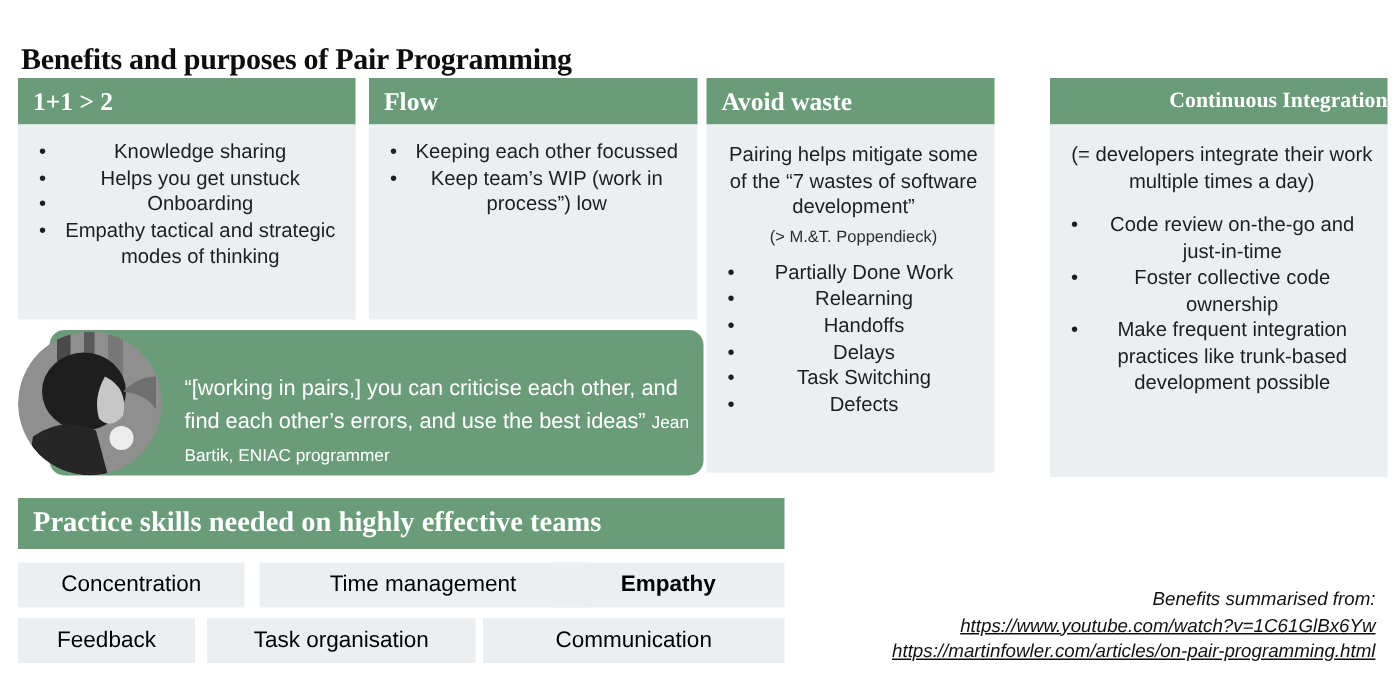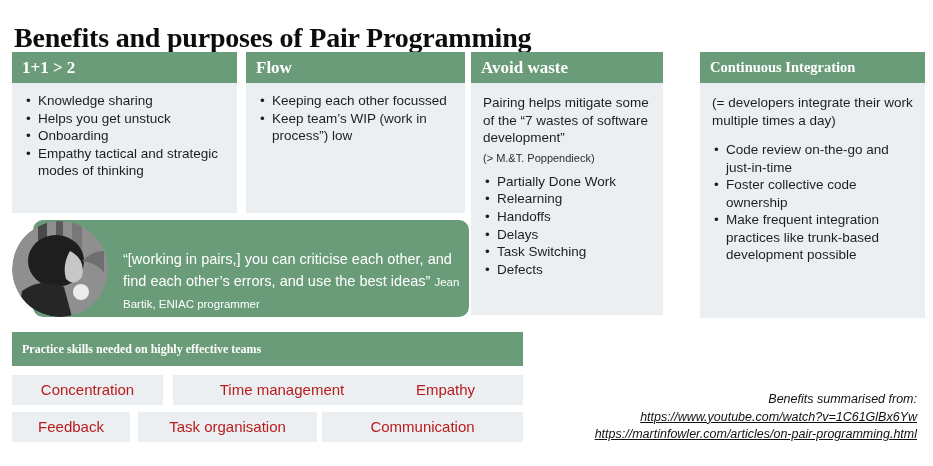--- a/index.html
+++ b/index.html
@@ -1,34 +1,34 @@
 <!DOCTYPE html>
 <html><head>
 <meta charset="utf-8">
 <style>
   html,body{margin:0;padding:0;background:#fff;}
   .slide{
     position:relative;width:933px;height:466px;background:#ffffff;
     font-family:"Liberation Sans",sans-serif;color:#1b1f23;overflow:hidden;
   }
   .title{
-    position:absolute;left:14px;top:3px;
-    font-family:"Liberation Serif",serif;font-weight:700;font-size:28px;
+    position:absolute;left:14px;top:16px;
+    font-family:"Liberation Serif",serif;font-weight:700;font-size:20px;
     letter-spacing:-0.2px;color:#0d0d0d;
   }
   .col{position:absolute;top:52px;}
   .col-header{
     background:#6a9c79;color:#ffffff;height:31px;line-height:31px;
     font-family:"Liberation Serif",serif;font-weight:700;font-size:17px;
     padding:0 0 0 10px;box-sizing:border-box;
   }
-  .col-header.small{font-size:14.5px;}
+  .col-header.small{font-size:14.5px;text-align:right;}
   .col-body{
     background:#eceff2;box-sizing:border-box;padding:9px 8px 8px 12px;
-    font-size:13.5px;line-height:1.3;overflow:hidden;
+    font-size:13.5px;line-height:1.3;overflow:hidden;text-align:center;
   }
   .intro{margin:2px 0 4px 0;}
   .intro-note{font-size:11px;color:#2a2e33;margin:0 0 8px 0;}
   ul.bullets{list-style:none;margin:0;padding:0;}
   ul.bullets li{position:relative;padding-left:14px;margin:0;}
   ul.bullets li::before{content:"\2022";position:absolute;left:2px;}
   
   .c1{left:12px;width:225px;}  .c1 .col-body{height:130px;}
   .c2{left:246px;width:219px;} .c2 .col-body{height:130px;}
   .c3{left:471px;width:192px;} .c3 .col-body{height:232px;}
@@ -44,31 +44,31 @@
   }
   .quote-text{
     position:absolute;left:123px;top:233px;width:338px;
     color:#ffffff;font-size:14.5px;line-height:1.52;
   }
   .quote-attr{font-size:11.5px;}
   
   .skills-header{
     position:absolute;left:12px;top:332px;width:511px;height:34px;line-height:34px;
     background:#6a9c79;color:#fff;font-family:"Liberation Serif",serif;
-    font-weight:700;font-size:12px;padding-left:10px;box-sizing:border-box;
+    font-weight:700;font-size:19px;padding-left:10px;box-sizing:border-box;
   }
   .chip{
     position:absolute;height:30px;line-height:30px;background:#eceff2;
-    text-align:center;font-size:15px;color:#b91c1c;
+    text-align:center;font-size:15px;color:#000000;
   }
   .chip.r1{top:375px;}
   .chip.r2{top:412px;}
   .chip-concentration{left:12px;width:151px;}
   .chip-time{left:173px;width:218px;}
-  .chip-empathy{left:368px;width:155px;}
+  .chip-empathy{left:368px;width:155px;font-weight:bold;}
   .chip-feedback{left:12px;width:118px;}
   .chip-task{left:138px;width:179px;}
   .chip-communication{left:322px;width:201px;}
   
   .footer{
     position:absolute;right:16px;top:391px;text-align:right;
     font-style:italic;font-size:12.5px;line-height:1.4;color:#111;
   }
   .footer a{color:#111;text-decoration:underline;display:block;}
 </style>

